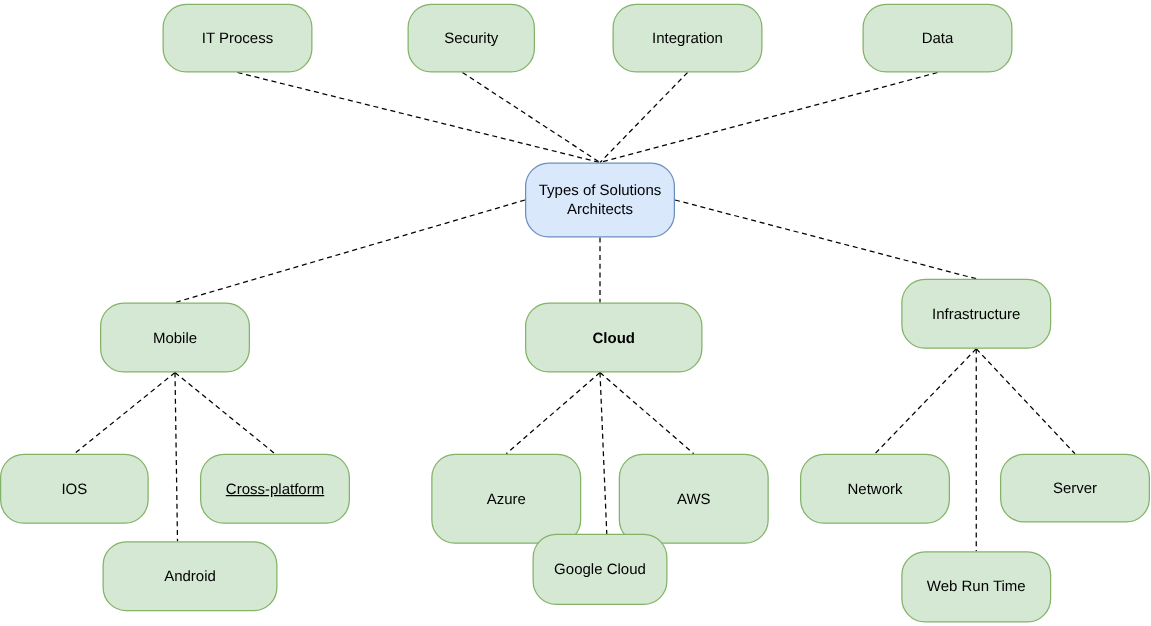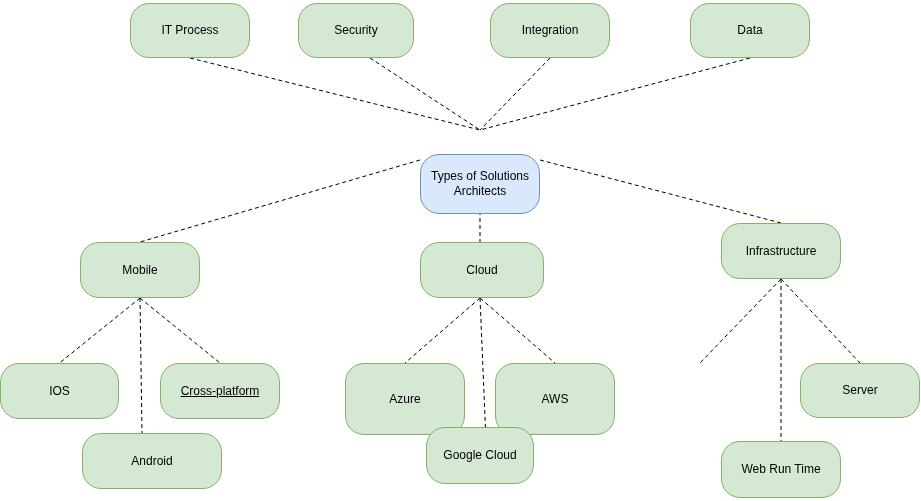--- a/index.html
+++ b/index.html
@@ -48,21 +48,20 @@
     padding: 2px 8px;
     cursor: default;
   }
   .node-branch {
     background: var(--green-fill);
     border: 1px solid var(--green-stroke);
   }
   .node-root {
     background: var(--blue-fill);
     border: 1px solid var(--blue-stroke);
-    margin-top: 24px;
   }
   .node-label {
     display: inline-block;
     width: 100%;
   }
 </style>
 </head>
 <body>
 
 <div class="canvas" id="canvas">
@@ -81,36 +80,36 @@
       <line x1="480" y1="298" x2="486" y2="441" stroke-dasharray="4 3"></line>
       <line x1="480" y1="298" x2="555" y2="363" stroke-dasharray="4 3"></line>
       <line x1="781" y1="279" x2="700" y2="363" stroke-dasharray="4 3"></line>
       <line x1="781" y1="279" x2="781" y2="441" stroke-dasharray="4 3"></line>
       <line x1="781" y1="279" x2="860" y2="363" stroke-dasharray="4 3"></line>
     </svg>
 
 <div class="node node-branch" style="left: 130px; top: 3px; width: 120px; height: 55px;">
       <span class="node-label">IT Process</span>
     </div>
-    <div class="node node-branch" style="left: 298px; top: 3px; width: 116px; height: 55px;">
+    <div class="node node-branch" style="left: 326px; top: 3px; width: 102px; height: 55px;">
       <span class="node-label">Security</span>
     </div>
     <div class="node node-branch" style="left: 490px; top: 3px; width: 120px; height: 55px;">
       <span class="node-label">Integration</span>
     </div>
     <div class="node node-branch" style="left: 690px; top: 3px; width: 120px; height: 55px;">
       <span class="node-label">Data</span>
     </div>
     <div class="node node-root" style="left: 420px; top: 130px; width: 120px; height: 60px;">
       <span class="node-label">Types of Solutions Architects</span>
     </div>
     <div class="node node-branch" style="left: 80px; top: 242px; width: 120px; height: 56px;">
       <span class="node-label">Mobile</span>
     </div>
-    <div class="node node-branch" style="left: 420px; top: 242px; width: 124px; height: 56px;">
+    <div class="node node-branch" style="left: 420px; top: 242px; width: 142px; height: 56px; font-weight: bold;">
       <span class="node-label">Cloud</span>
     </div>
     <div class="node node-branch" style="left: 721px; top: 223px; width: 120px; height: 56px;">
       <span class="node-label">Infrastructure</span>
     </div>
     <div class="node node-branch" style="left: 0px; top: 363px; width: 119px; height: 56px;">
       <span class="node-label">IOS</span>
     </div>
     <div class="node node-branch" style="left: 160px; top: 363px; width: 120px; height: 56px; text-decoration: underline;">
       <span class="node-label">Cross-platform</span>
@@ -120,19 +119,22 @@
     </div>
     <div class="node node-branch" style="left: 345px; top: 363px; width: 120px; height: 72px; justify-content: flex-end;">
       <span class="node-label">Azure</span>
     </div>
     <div class="node node-branch" style="left: 495px; top: 363px; width: 120px; height: 72px;">
       <span class="node-label">AWS</span>
     </div>
     <div class="node node-branch" style="left: 426px; top: 427px; width: 108px; height: 57px;">
       <span class="node-label">Google Cloud</span>
     </div>
+    <div class="node node-branch" style="left: 640px; top: 363px; width: 120px; height: 56px;">
+      <span class="node-label">Network</span>
+    </div>
     <div class="node node-branch" style="left: 800px; top: 363px; width: 120px; height: 55px;">
       <span class="node-label">Server</span>
     </div>
     <div class="node node-branch" style="left: 721px; top: 441px; width: 120px; height: 57px;">
       <span class="node-label">Web Run Time</span>
     </div>
   </div>
 
 </body></html>

